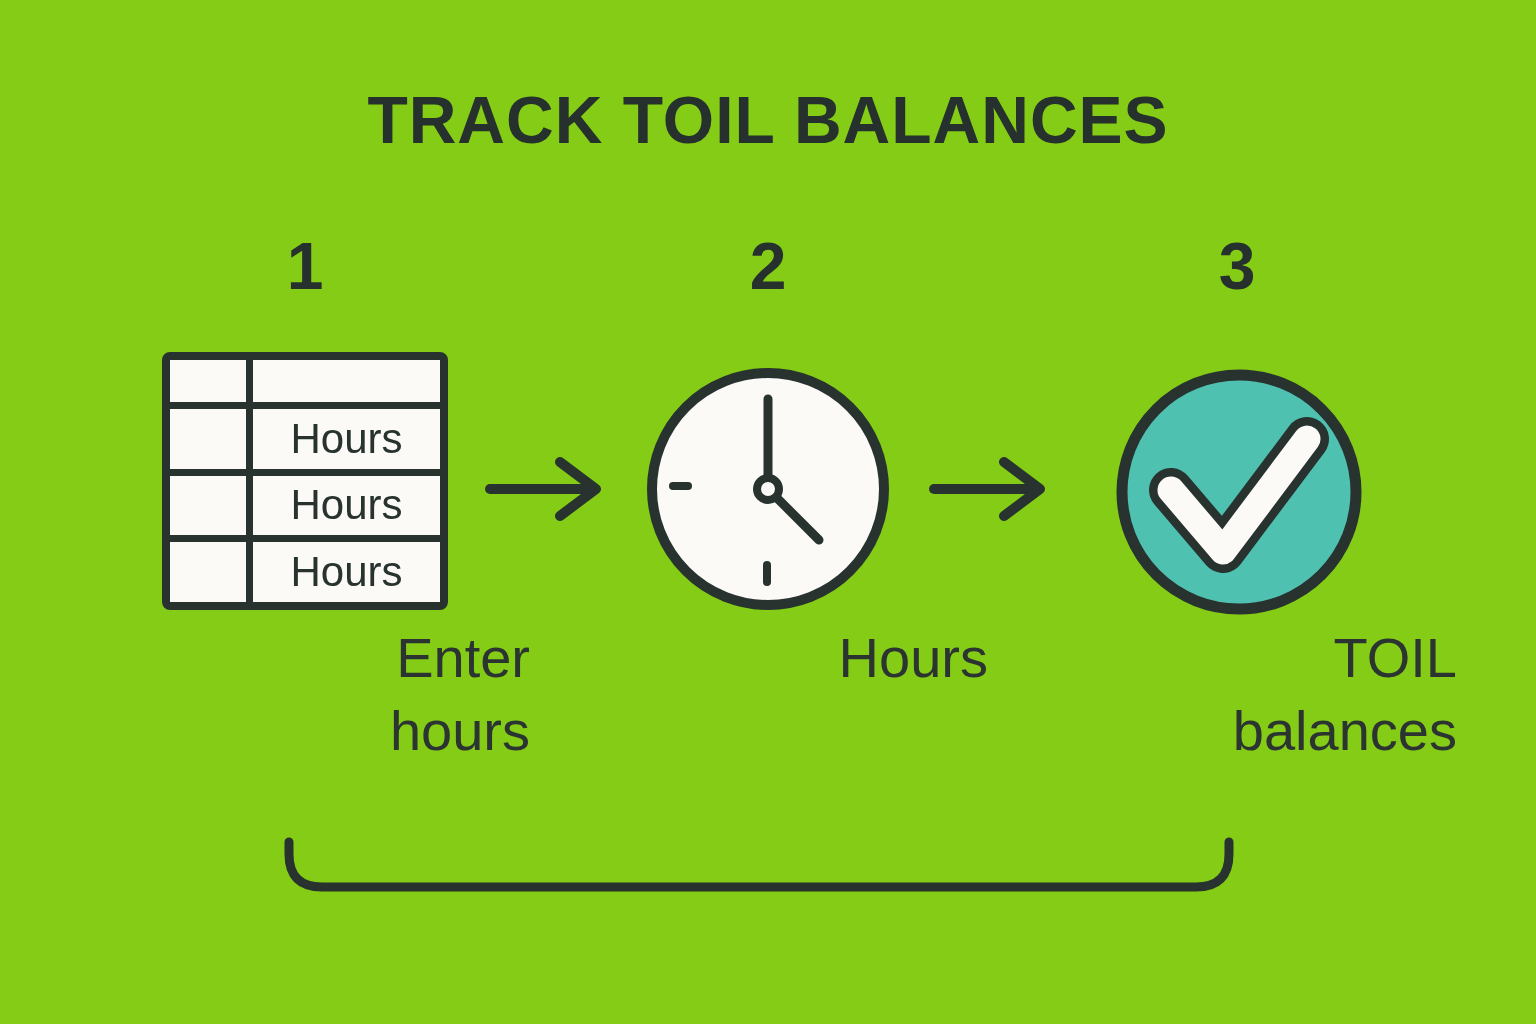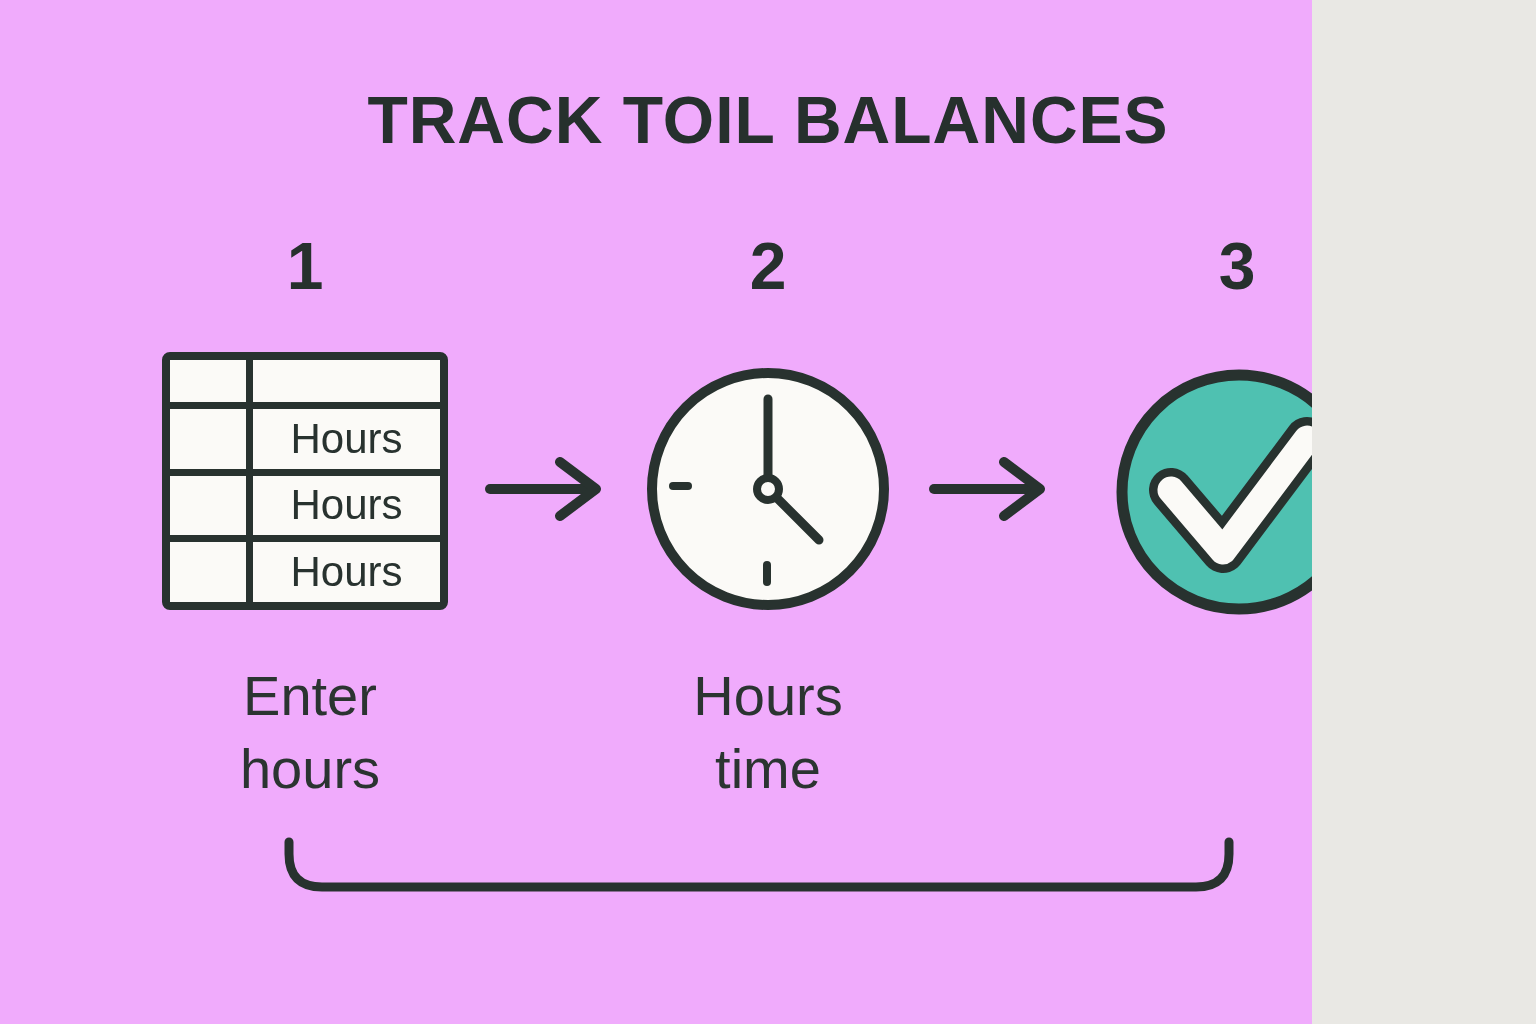--- a/index.html
+++ b/index.html
@@ -2,23 +2,23 @@
 <html><head>
 <meta charset="utf-8">
 <style>
   html, body { margin: 0; padding: 0; }
   body {
     font-family: "Liberation Sans", "DejaVu Sans", sans-serif;
     background: #e9e8e4;
   }
   .canvas {
     position: relative;
-    width: 1312px;
+    width: 1536px;
     height: 1024px;
-    background: #f0abfc;
+    background: #84cc16;
     overflow: hidden;
     color: #28322f;
     text-decoration: underline;
   }
   .title {
     position: absolute;
     top: 82px;
     left: 0;
     width: 1536px;
     text-align: center;
@@ -64,23 +64,23 @@
     font-weight: 500;
     color: #28322f;
   }
 
   
   .icon-abs { position: absolute; }
 
   
   .step-label {
     position: absolute;
-    top: 660px;
+    top: 622px;
     width: 440px;
-    text-align: center;
+    text-align: right;
     font-size: 56px;
     font-weight: 500;
     line-height: 1.3;
     color: #2b3431;
   }
   .label-1 { left: 90px; }
   .label-2 { left: 548px; }
   .label-3 { left: 1017px; }
 </style>
 </head>
@@ -129,20 +129,23 @@
     <path d="M60,126 L112,187 L196,75" fill="none" stroke="#28322f" stroke-width="44" stroke-linecap="round" stroke-linejoin="round"></path>
     <path d="M60,126 L112,187 L196,75" fill="none" stroke="#fbfaf7" stroke-width="27" stroke-linecap="round" stroke-linejoin="round"></path>
   </svg>
 
   <div class="step-label label-1">
     <div>Enter</div>
     <div>hours</div>
   </div>
   <div class="step-label label-2">
     <div>Hours</div>
-    <div>time</div>
+  </div>
+  <div class="step-label label-3">
+    <div>TOIL</div>
+    <div>balances</div>
   </div>
 
   <svg class="icon-abs" style="left:270px; top:830px;" width="996" height="70" viewBox="0 0 996 70">
     <path d="M19,12 L19,24 Q19,57 52,57 L926,57 Q959,57 959,24 L959,12" fill="none" stroke="#28322f" stroke-width="9" stroke-linecap="round"></path>
   </svg>
 
 </div>
 
 </body></html>

